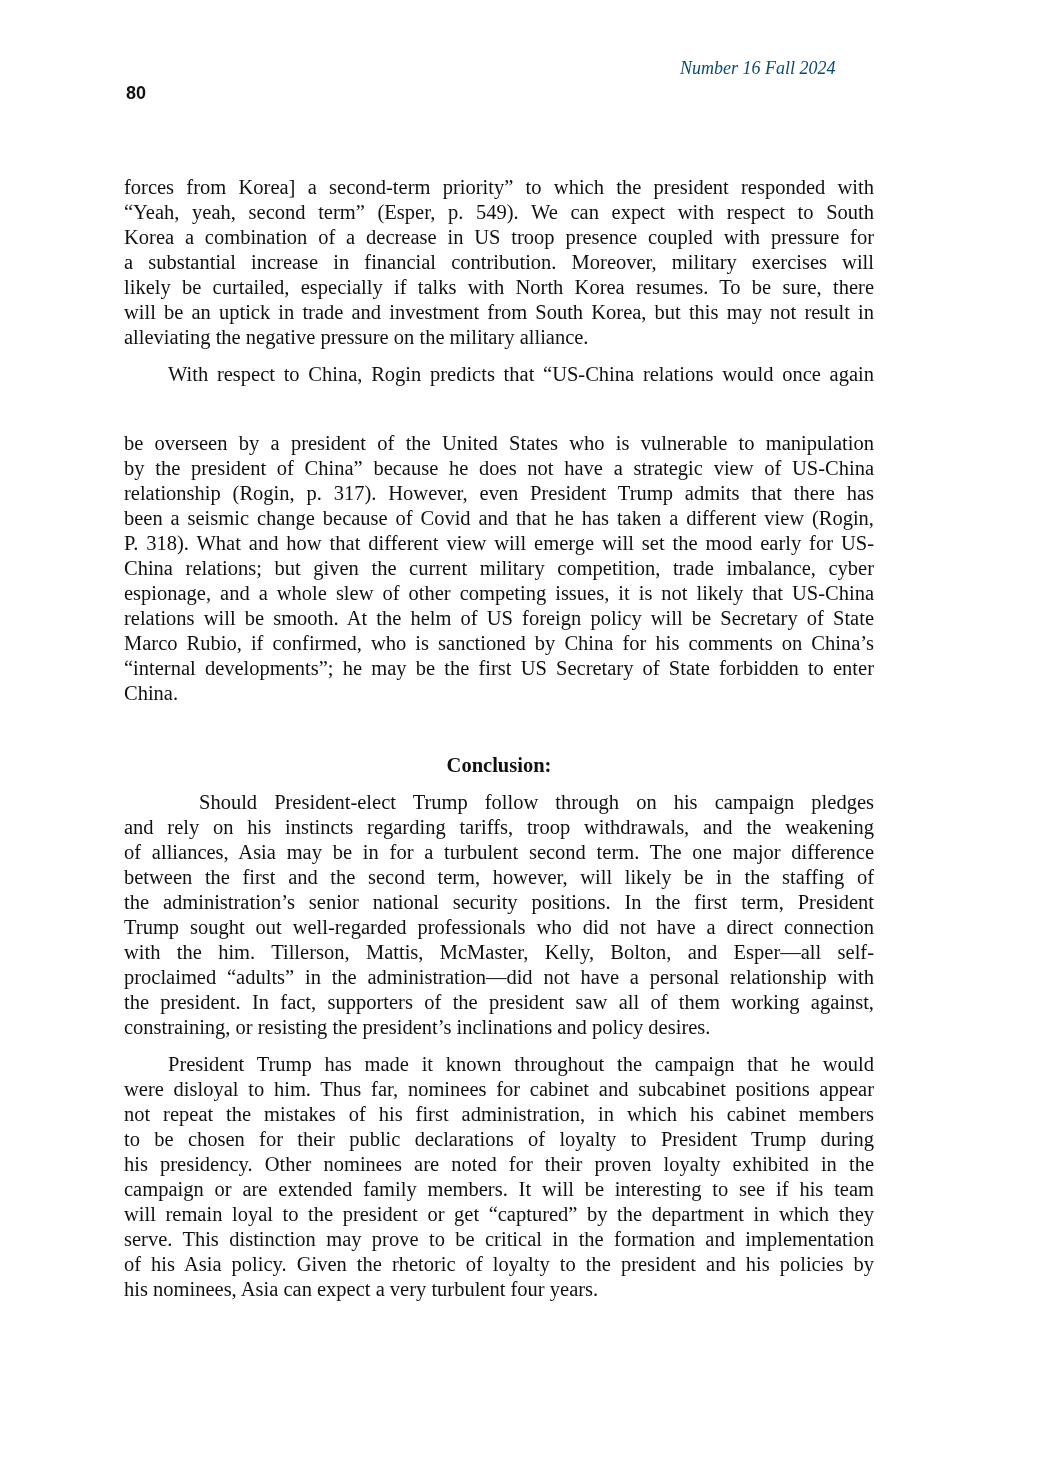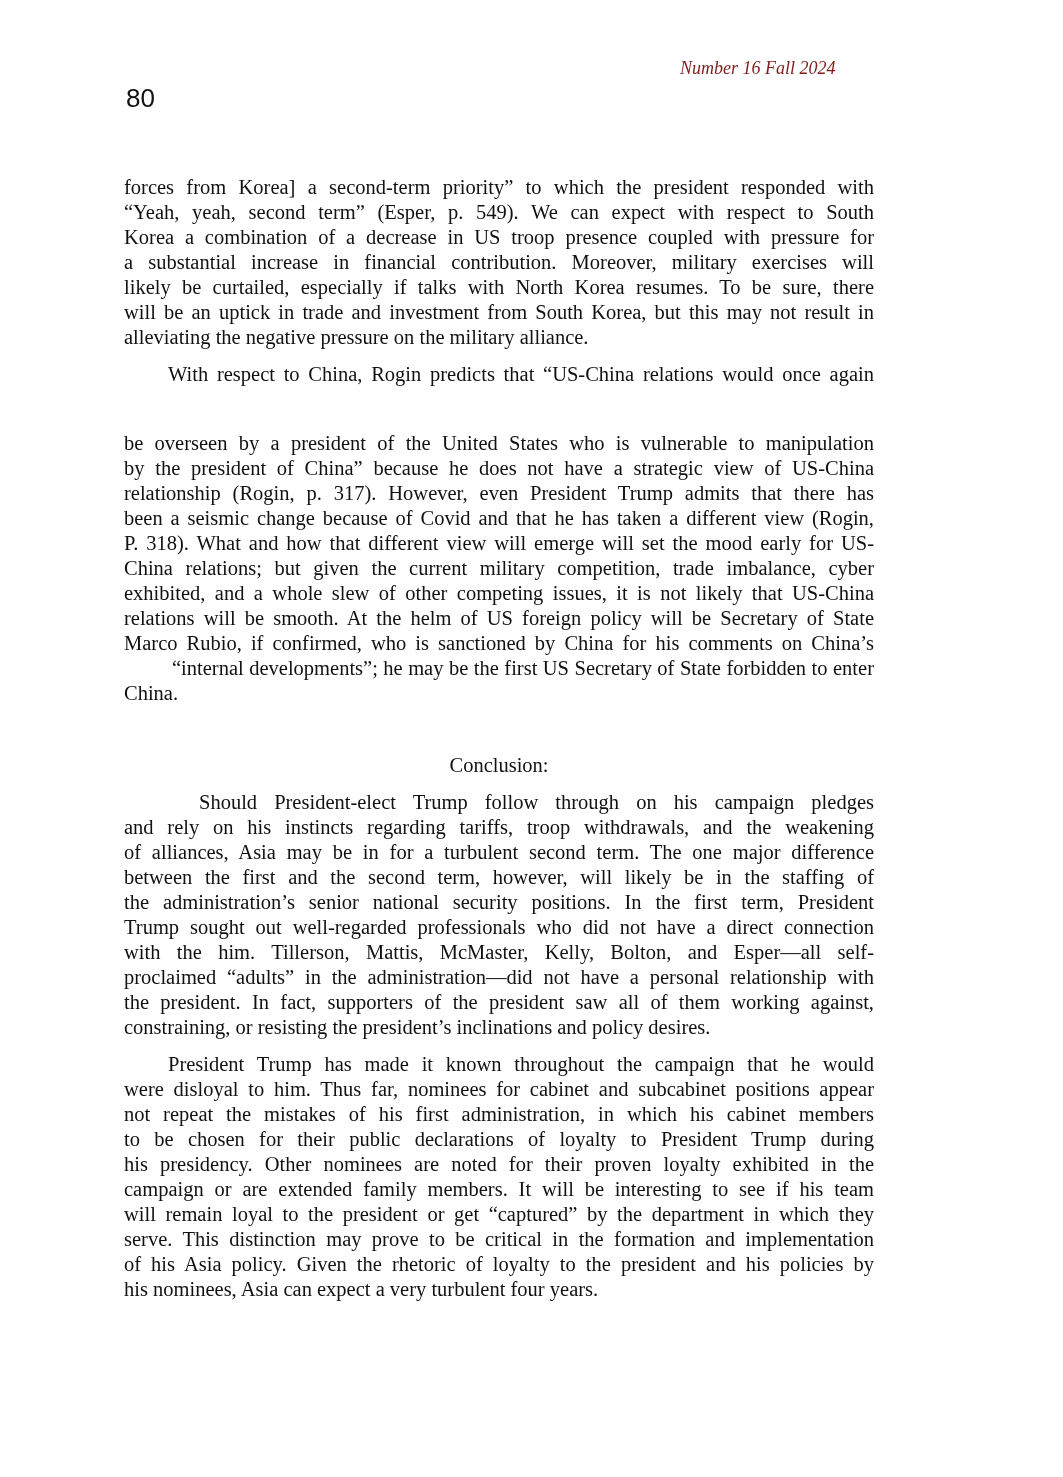--- a/index.html
+++ b/index.html
@@ -14,30 +14,31 @@
       overflow: hidden;
       color: #111111;
     }
     .running-head {
       position: absolute;
       top: 58px;
       left: 680px;
       font-family: "Liberation Serif", serif;
       font-style: italic;
       font-size: 18px;
-      color: #7f1d1d;
+      color: #0c4a6e;
       white-space: nowrap;
     }
     .page-number {
       position: absolute;
       top: 83px;
       left: 126px;
       font-family: "Liberation Sans", sans-serif;
-      font-size: 26px;
+      font-size: 18px;
       color: #111;
+      font-weight: bold;
     }
     .body-text {
       position: absolute;
       left: 124px;
       width: 750px;
       font-family: "Liberation Serif", serif;
       font-size: 20.5px;
       line-height: 25px;
       color: #111;
     }
@@ -54,21 +55,21 @@
     .line.indent1 { padding-left: 44px; }
     .line.indent2 { padding-left: 75px; }
     .para { margin-bottom: 12px; }
     .heading {
       position: absolute;
       top: 754px;
       left: 124px;
       width: 750px;
       text-align: center;
       font-family: "Liberation Serif", serif;
-      font-weight: normal;
+      font-weight: bold;
       font-size: 20.5px;
       color: #111;
     }
   </style>
 </head>
 <body>
 
 <div class="running-head">Number 16 Fall 2024</div>
 <div class="page-number">80</div>
 
@@ -83,24 +84,24 @@
     <span class="line last" style="white-space: normal; overflow: hidden;">alleviating the negative pressure on the military alliance.</span>
   </div>
   <div class="para">
     <span class="line indent1" style="white-space: normal; overflow: hidden;">With respect to China, Rogin predicts that “US-China relations would once again</span>
     <span class="line" style="white-space: normal; overflow: hidden; margin-top: 44px;">be overseen by a president of the United States who is vulnerable to manipulation</span>
     <span class="line" style="white-space: normal; overflow: hidden;">by the president of China” because he does not have a strategic view of US-China</span>
     <span class="line" style="white-space: normal; overflow: hidden;">relationship (Rogin, p. 317). However, even President Trump admits that there has</span>
     <span class="line" style="white-space: normal; overflow: hidden;">been a seismic change because of Covid and that he has taken a different view (Rogin,</span>
     <span class="line" style="white-space: normal; overflow: hidden;">P. 318). What and how that different view will emerge will set the mood early for US-</span>
     <span class="line" style="white-space: normal; overflow: hidden;">China relations; but given the current military competition, trade imbalance, cyber</span>
-    <span class="line" style="white-space: normal; overflow: hidden;">exhibited, and a whole slew of other competing issues, it is not likely that US-China</span>
+    <span class="line" style="white-space: normal; overflow: hidden;">espionage, and a whole slew of other competing issues, it is not likely that US-China</span>
     <span class="line" style="white-space: normal; overflow: hidden;">relations will be smooth. At the helm of US foreign policy will be Secretary of State</span>
     <span class="line" style="white-space: normal; overflow: hidden;">Marco Rubio, if confirmed, who is sanctioned by China for his comments on China’s</span>
-    <span class="line" style="white-space: normal; overflow: hidden; margin-left: 48px;">“internal developments”; he may be the first US Secretary of State forbidden to enter</span>
+    <span class="line" style="white-space: normal; overflow: hidden;">“internal developments”; he may be the first US Secretary of State forbidden to enter</span>
     <span class="line last" style="white-space: normal; overflow: hidden;">China.</span>
   </div>
 </div>
 
 <div class="heading">Conclusion:</div>
 
 <div class="body-text" style="top:790px;">
   <div class="para">
     <span class="line indent2" style="white-space: normal; overflow: hidden;">Should President-elect Trump follow through on his campaign pledges</span>
     <span class="line" style="white-space: normal; overflow: hidden;">and rely on his instincts regarding tariffs, troop withdrawals, and the weakening</span>

